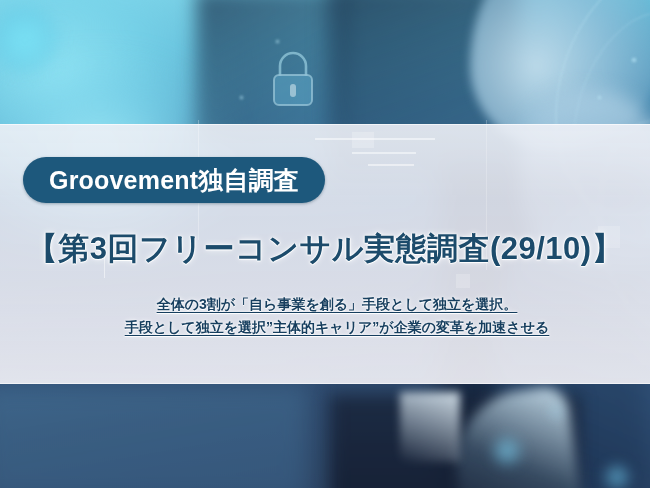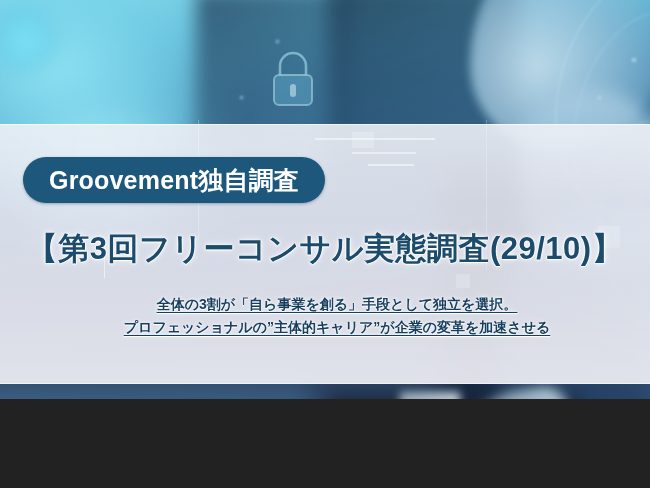--- a/index.html
+++ b/index.html
@@ -1,21 +1,21 @@
 <!DOCTYPE html>
 <html lang="ja"><head>
 <meta charset="utf-8">
 <title>Groovement Survey Banner</title>
 <style>
   html,body{margin:0;padding:0;background:#222;}
   *{box-sizing:border-box;}
 
   .banner{
     position:relative;
-    width:650px;height:399px;
+    width:650px;height:488px;
     overflow:hidden;
     font-family:"Liberation Sans","DejaVu Sans",sans-serif;
     background:#f0abfc;
     user-select:none;
     padding-left:20px;
   }
 
   
   .bg{position:absolute;inset:0;}
 
@@ -248,17 +248,17 @@
   <div class="band-edge-bot"></div>
 
   <div class="content">
 
     <div class="badge">Groovement独自調査</div>
 
     <div class="title">【第3回フリーコンサル実態調査(29/10)】</div>
 
     <div class="subtitle">
       <span class="subtitle-line">全体の3割が「自ら事業を創る」手段として独立を選択。</span>
-      <span class="subtitle-line">プロフェッショナルの”主体的キャリア”が企業の変革を加速させる</span>
+      <span class="subtitle-line">手段として独立を選択”主体的キャリア”が企業の変革を加速させる</span>
     </div>
 
   </div>
 </div>
 
 </body></html>

